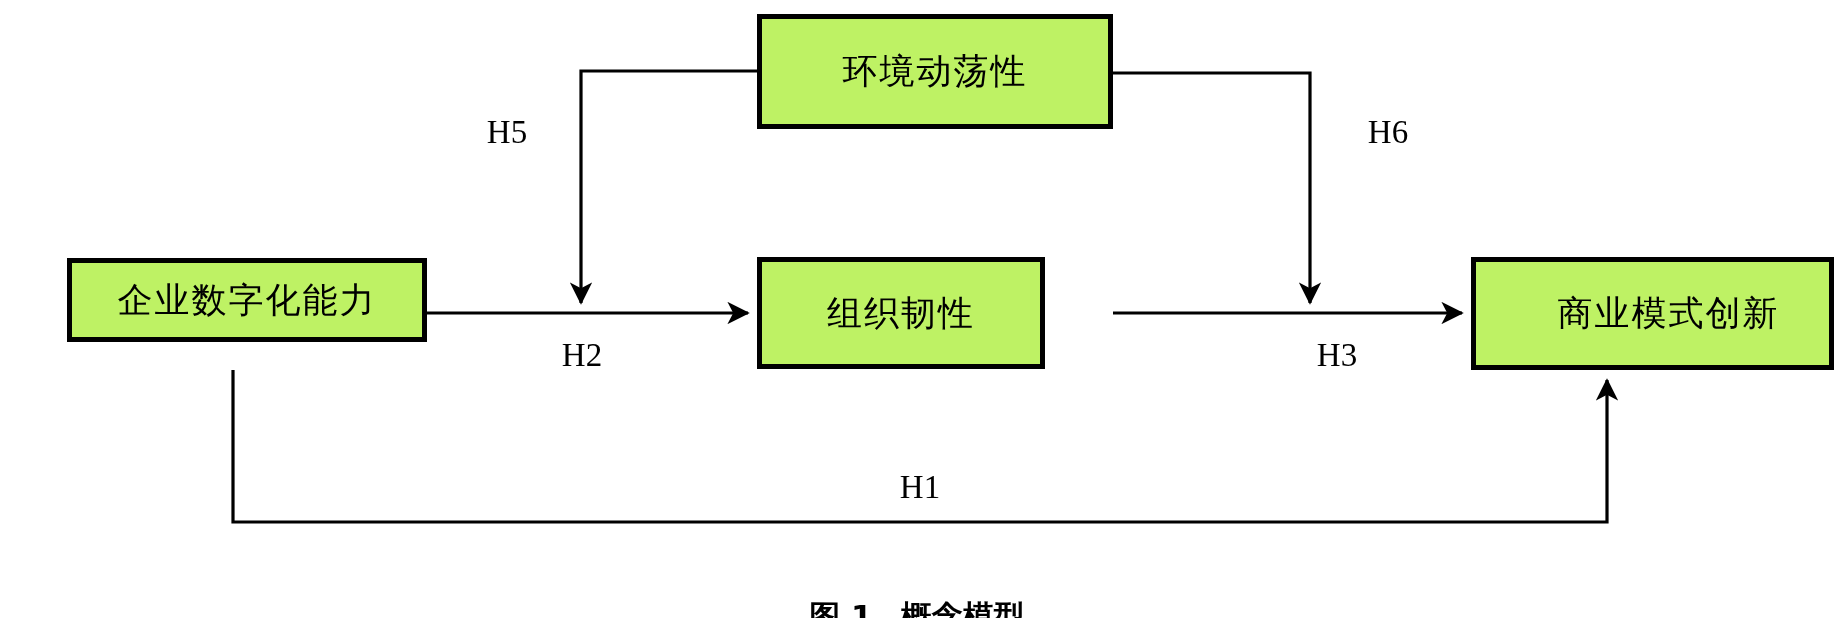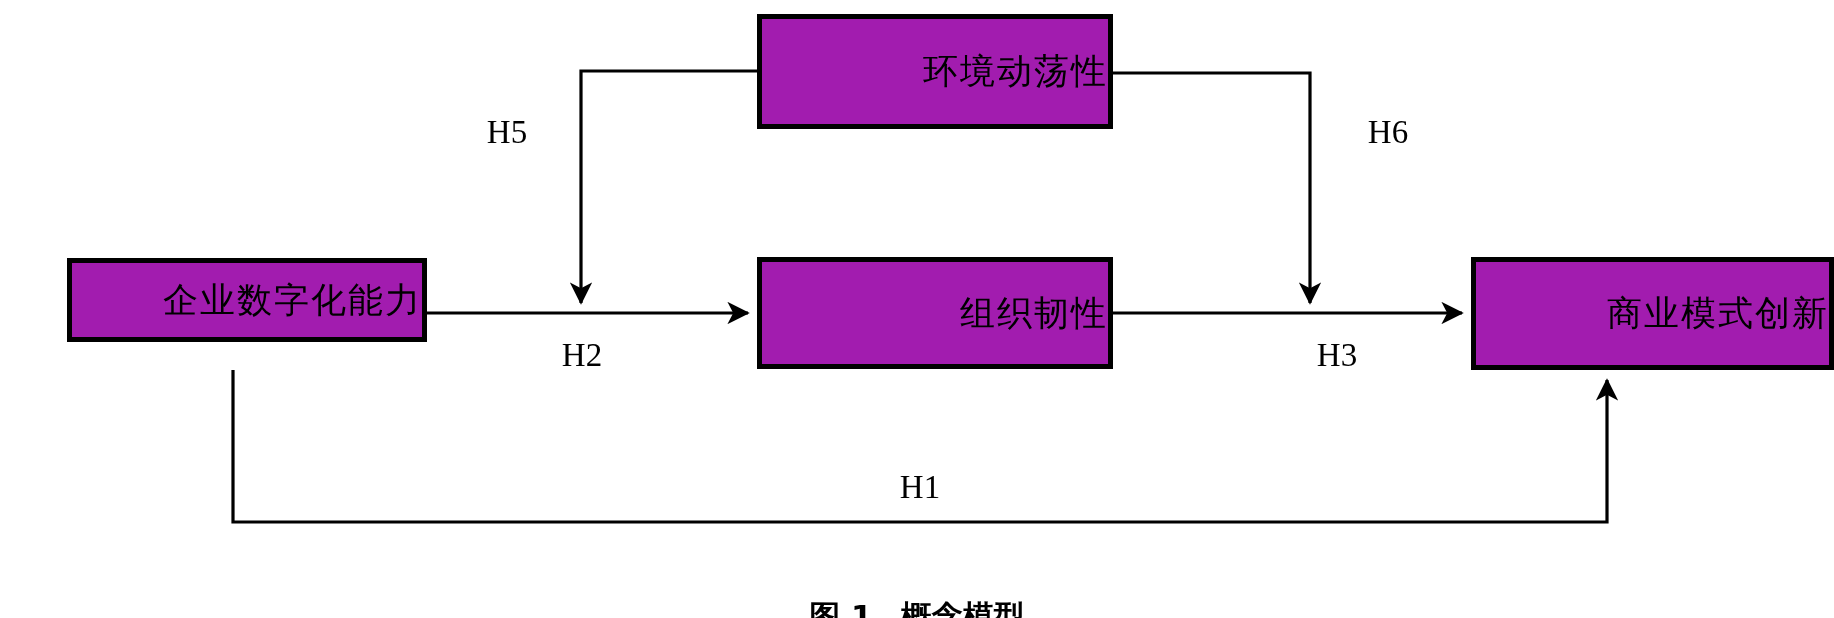--- a/index.html
+++ b/index.html
@@ -21,24 +21,24 @@
     position: absolute;
     left: 0;
     top: 0;
     width: 1834px;
     height: 618px;
   }
   .node-box {
     position: absolute;
     box-sizing: border-box;
     border: 5px solid #000000;
-    background: #a21caf;
+    background: #bef264;
     display: flex;
     align-items: center;
-    justify-content: flex-end;
+    justify-content: center;
   }
   .node-label {
     font-family: "Liberation Serif", "DejaVu Serif", serif;
     font-size: 35px;
     color: #000000;
     letter-spacing: 2px;
     line-height: 1;
     white-space: nowrap;
   }
   .edge-label {
@@ -89,21 +89,21 @@
   </svg>
 
   <div class="node-box" style="left:757px; top:14px; width:356px; height:115px;">
     <span class="node-label">环境动荡性</span>
   </div>
 
   <div class="node-box" style="left:53px; top:258px; width:360px; height:84px;margin-left:14px;">
     <span class="node-label">企业数字化能力</span>
   </div>
 
-  <div class="node-box" style="left:757px; top:257px; width:356px; height:112px;">
+  <div class="node-box" style="left:757px; top:257px; width:288px; height:112px;">
     <span class="node-label">组织韧性</span>
   </div>
 
   <div class="node-box" style="left:1471px; top:257px; width:363px; height:113px;padding-left:32px;">
     <span class="node-label">商业模式创新</span>
   </div>
 
   <div class="edge-label" style="left:920px; top:487px;">H1</div>
 
   <div class="edge-label" style="left:582px; top:355px;">H2</div>

